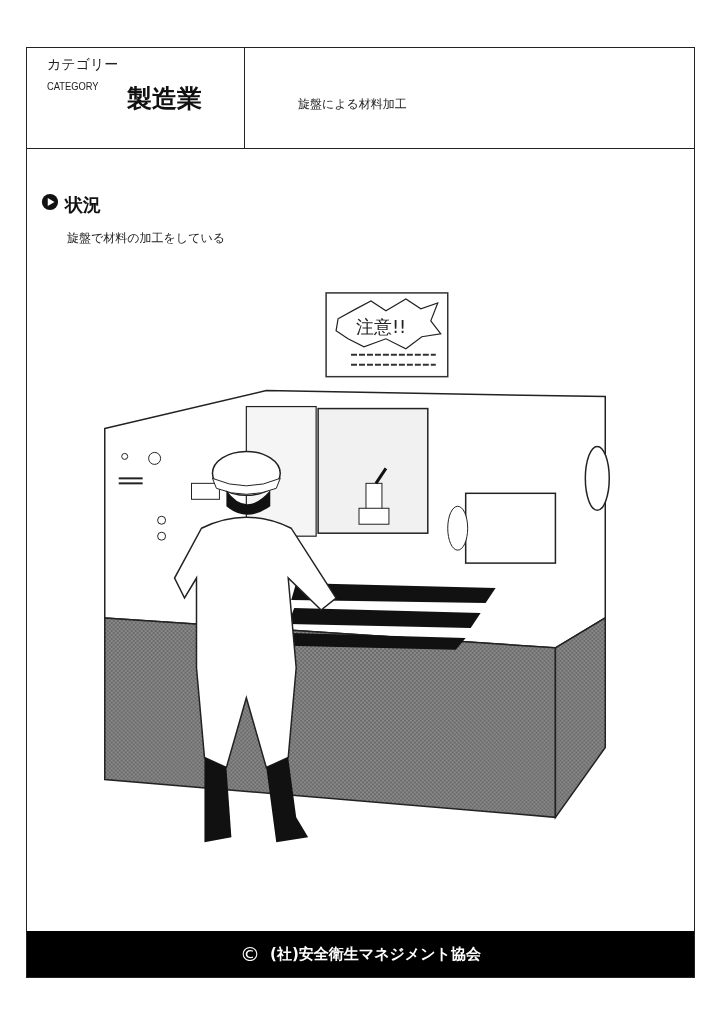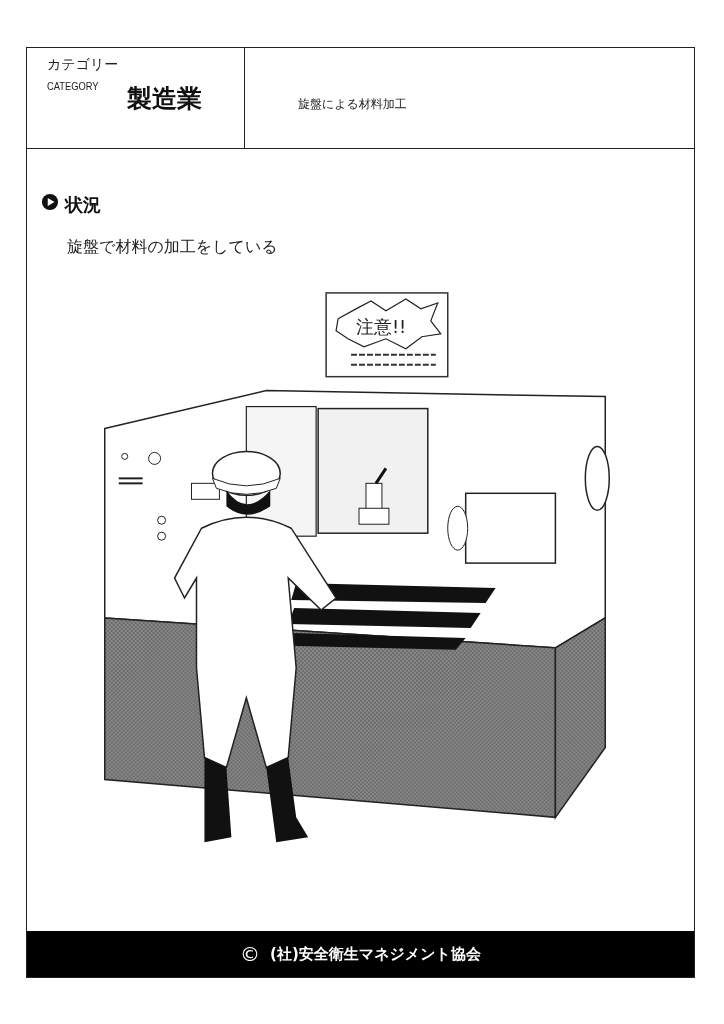--- a/index.html
+++ b/index.html
@@ -8,21 +8,21 @@
     .header { position: absolute; left: 0; top: 0; width: 100%; height: 101px; border-bottom: 1.5px solid #222; box-sizing: border-box; }
     .cat-cell { position: absolute; left: 0; top: 0; width: 218px; height: 100%; border-right: 1.5px solid #222; box-sizing: border-box; }
     .cat-jp { position: absolute; left: 20px; top: 8px; font-size: 14px; color: #222; }
     .cat-en { position: absolute; left: 20px; top: 32px; font-size: 11px; color: #222; font-family: "Liberation Sans", sans-serif; transform: scaleX(0.85); transform-origin: left; }
     .cat-value { position: absolute; left: 100px; top: 34px; font-size: 25px; font-weight: bold; }
     .title-cell { position: absolute; left: 218px; top: 0; right: 0; height: 100%; }
     .title { position: absolute; left: 14px; top: 12px; font-size: 22px; font-weight: bold; }
     .subtitle { position: absolute; left: 14px; top: 48px; font-size: 12px; color: #222; margin-left: 39px; }
     .section-head { position: absolute; left: 14px; top: 145px; font-size: 18px; font-weight: bold; display: flex; }
     .play-icon { width: 18px; height: 18px; margin-right: 6px; }
-    .section-body { position: absolute; left: 40px; top: 189px; font-size: 16px; color: #222; }
+    .section-body { position: absolute; left: 40px; top: 182px; font-size: 12px; color: #222; }
     .illustration { position: absolute; left: 0; top: 230px; width: 100%; height: 640px; }
     .footer { position: absolute; left: 0; bottom: 0; width: 100%; height: 46px; background: #000; color: #fff; display: flex; align-items: center; justify-content: center; font-size: 15px; font-weight: bold; }
     .copy-icon { font-size: 20px; margin-right: 10px; font-weight: normal; }
   </style>
 </head>
 <body>
 
 <div class="frame">
   <div class="header">
     <div class="cat-cell">

